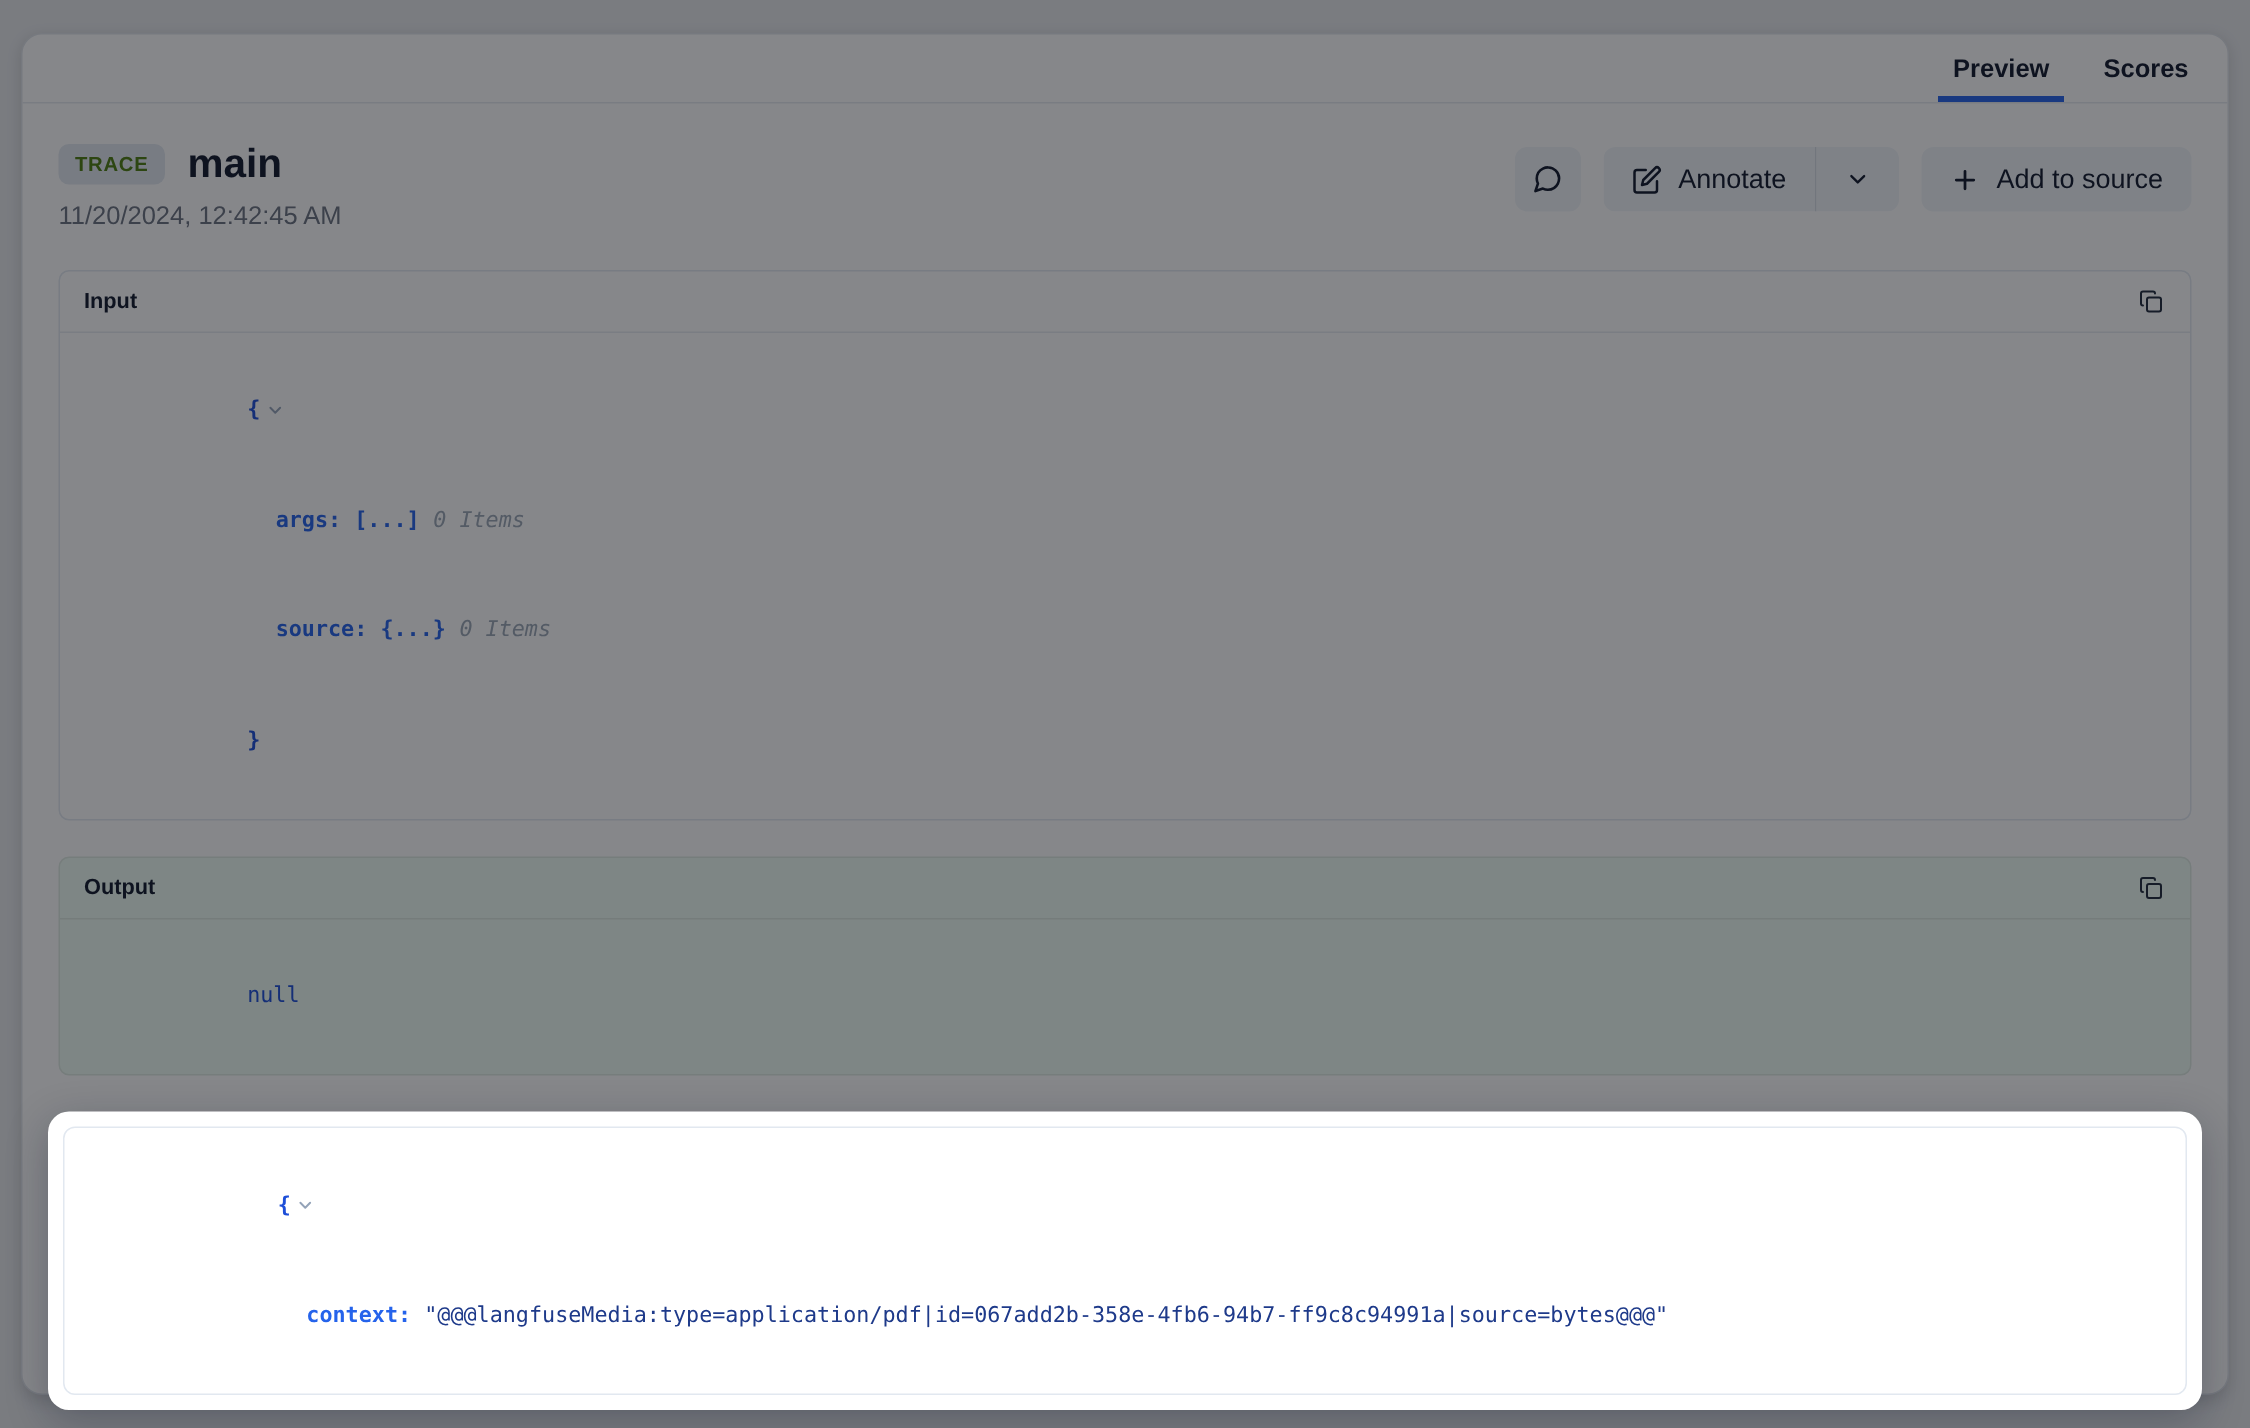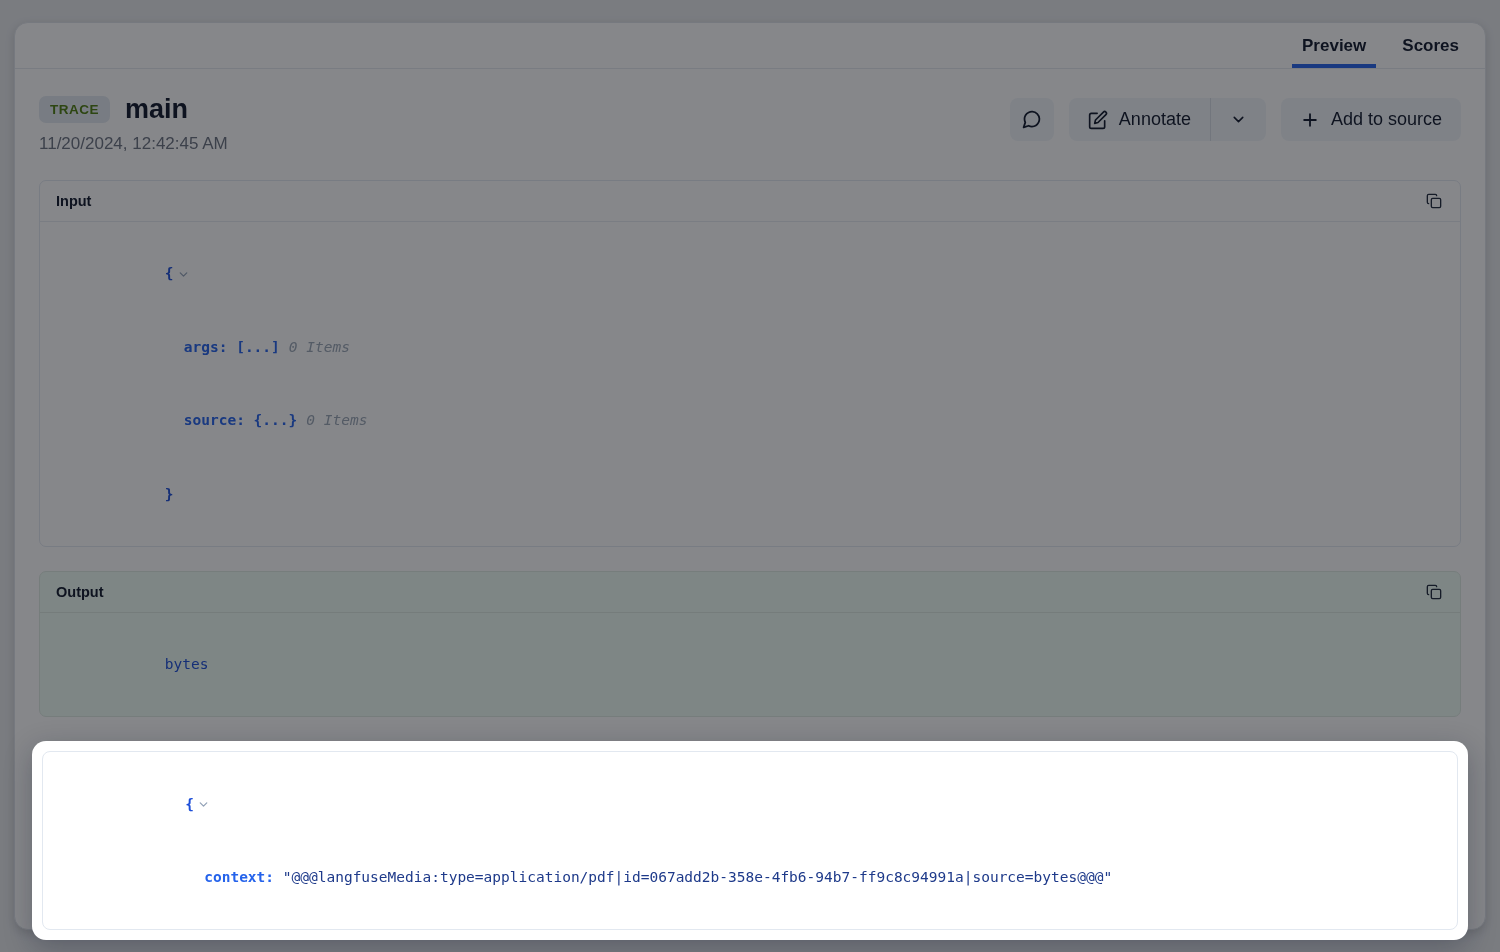--- a/index.html
+++ b/index.html
@@ -256,21 +256,21 @@
           <span class="panel-title">Output</span>
           <button class="copy-btn">
             <svg class="svg-icon" width="16" height="16" viewBox="0 0 24 24" fill="none" stroke="currentColor" stroke-width="2" stroke-linecap="round" stroke-linejoin="round">
                 <rect x="8" y="8" width="14" height="14" rx="2"></rect>
                 <path d="M4 16c-1.1 0-2-.9-2-2V4c0-1.1.9-2 2-2h10c1.1 0 2 .9 2 2"></path>
               </svg>
           </button>
         </div>
         <div class="json">
           <div class="j-line">
-            <span class="j-null">bytes</span>
+            <span class="j-null">null</span>
           </div>
         </div>
       </section>
 
       <div class="spotlight">
         <section class="panel">
           <div class="json">
             <div class="j-line">
               <span class="j-brace">{</span><span class="j-chev"><svg class="svg-icon" width="13" height="13" viewBox="0 0 24 24" fill="none" stroke="currentColor" stroke-width="2.4" stroke-linecap="round" stroke-linejoin="round">
                     <path d="m6 9 6 6 6-6"></path>

